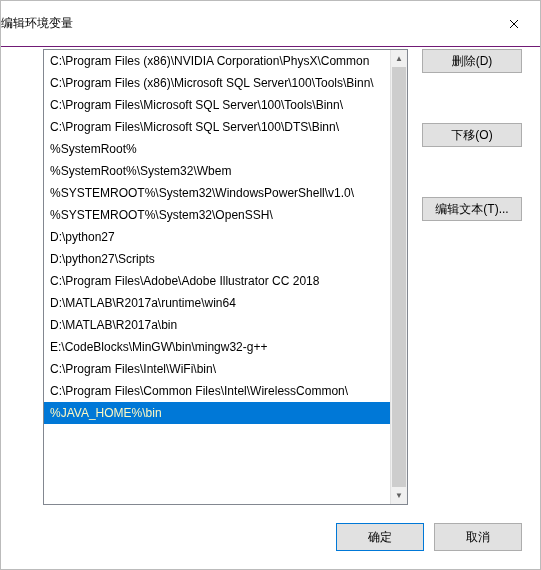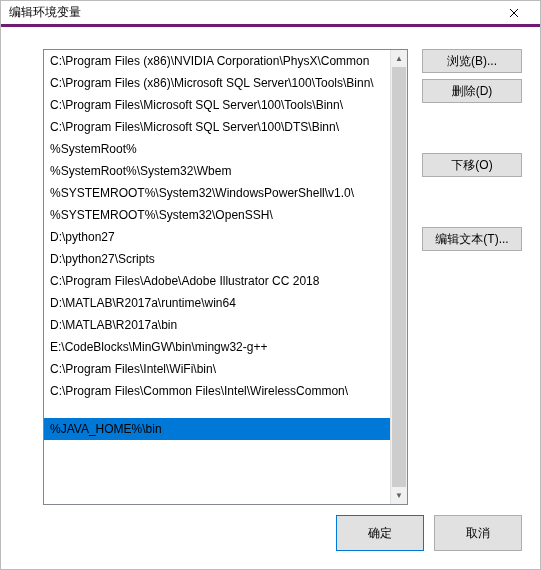--- a/index.html
+++ b/index.html
@@ -7,27 +7,27 @@
     font-family: "Microsoft YaHei", "Segoe UI", Tahoma, sans-serif;
     font-size: 12px;
     background: #fff;
     width: 541px;
     height: 570px;
     overflow: hidden;
     position: relative;
     border: 1px solid #bbb;
   }
   .titlebar {
-    height: 26px;
+    height: 46px;
     display: flex;
     align-items: center;
     justify-content: space-between;
-    padding: 0 6px 0 8px;
+    padding: 0 6px 0 0;
     background: #fff;
-    border-bottom: 3px solid #701a75;
+    border-bottom: 1px solid #701a75;
   }
   .titlebar .title { font-size: 12px; color: #000; }
   .titlebar .close {
     width: 40px; height: 28px;
     display: flex; align-items: center; justify-content: center;
     font-size: 14px; color: #000;
     cursor: pointer;
   }
   .content {
     position: absolute;
@@ -55,22 +55,21 @@
   .row {
     padding: 3px 6px 3px 6px;
     font-size: 12px;
     line-height: 16px;
     white-space: nowrap;
     color: #000;
     cursor: default;
   }
   .row.selected {
     background: #0078d7;
-    color: #000000;
-    margin-top: 16px;
+    color: #fef9c3;
   }
   .scrollbar {
     width: 17px;
     background: #f0f0f0;
     display: flex; flex-direction: column;
     border-left: 1px solid #e0e0e0;
   }
   .sb-btn {
     height: 17px;
     display: flex; align-items: center; justify-content: center;
@@ -95,21 +94,21 @@
     font-size: 12px;
     display: flex; align-items: center; justify-content: center;
     cursor: pointer;
   }
   .sp { height: 38px; } 
   .footer {
     position: absolute;
     right: 18px; bottom: 18px;
     display: flex; gap: 10px;
   }
-  .footer .btn { width: 88px; height: 36px; }
+  .footer .btn { width: 88px; height: 28px; }
   .footer .btn.primary { border-color: #0078d7; }
 </style>
 </head>
 <body>
 
 <div class="titlebar">
   <span class="title">编辑环境变量</span>
   <div class="close">
     <svg width="10" height="10" viewBox="0 0 10 10">
         <path d="M1 1 L9 9 M9 1 L1 9" stroke="currentColor" stroke-width="1"></path>
@@ -150,23 +149,20 @@
         </div>
         <div class="sb-btn">
             <span>▼</span>
           </div>
       </div>
     </div>
   </div>
 
   <div class="sidebtns">
     <div class="btn">
-        <span>浏览(B)...</span>
-      </div>
-    <div class="btn">
         <span>删除(D)</span>
       </div>
     <div class="sp"></div>
     <div class="btn">
         <span>下移(O)</span>
       </div>
     <div class="sp"></div>
     <div class="btn">
         <span>编辑文本(T)...</span>
       </div>

